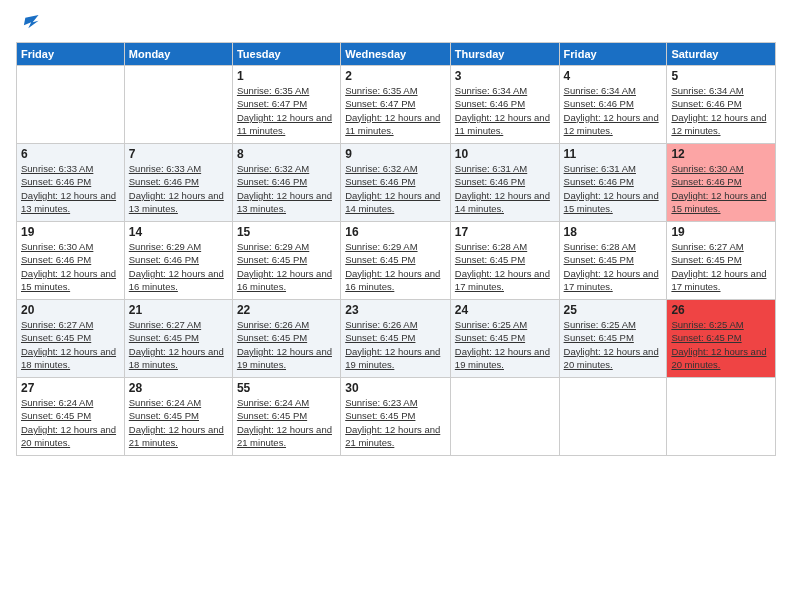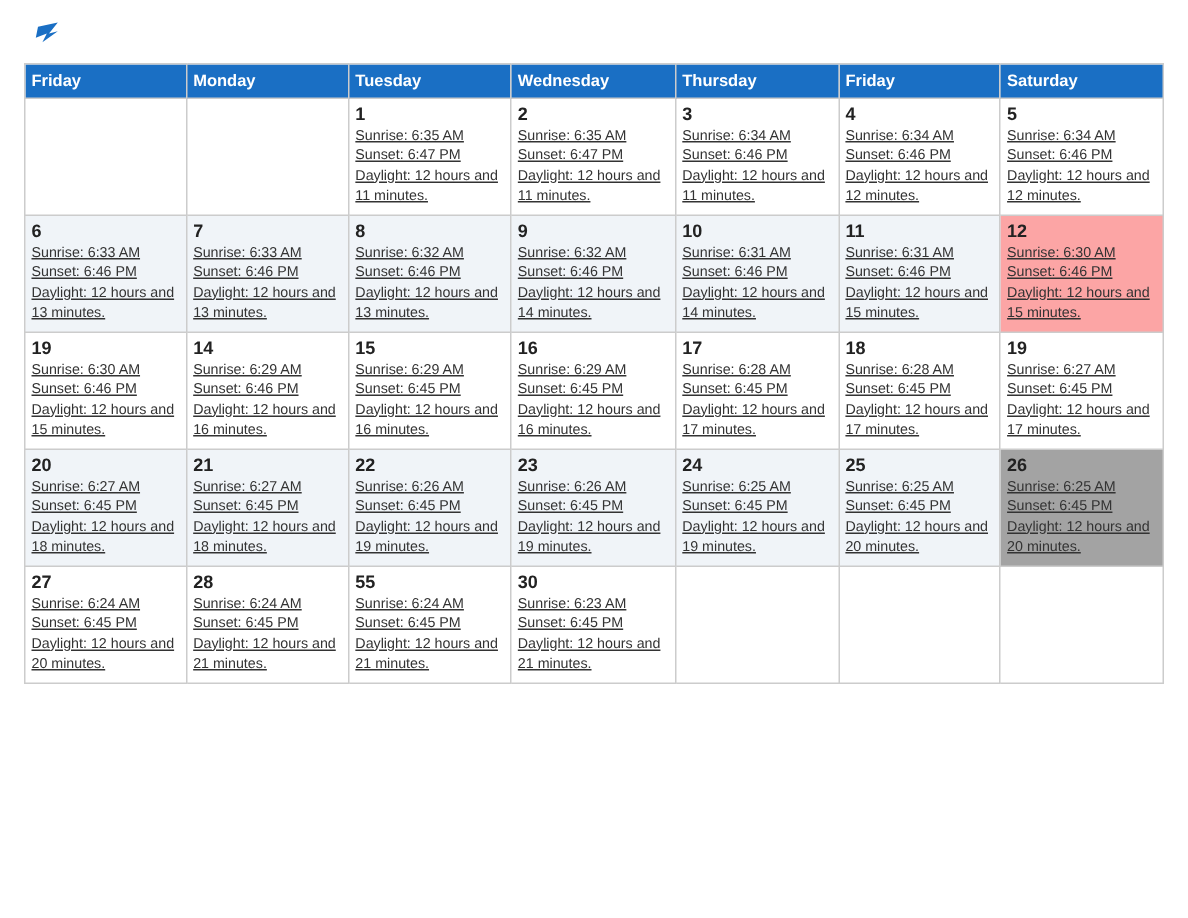--- a/index.html
+++ b/index.html
@@ -273,21 +273,21 @@
             <div class="day-info" style="white-space: pre-line;">Sunrise: 6:25 AM
 Sunset: 6:45 PM
 Daylight: 12 hours and 19 minutes.</div>
           </td>
           <td style="background: rgb(240, 244, 248);">
             <span class="day-number">25</span>
             <div class="day-info" style="white-space: pre-line;">Sunrise: 6:25 AM
 Sunset: 6:45 PM
 Daylight: 12 hours and 20 minutes.</div>
           </td>
-          <td style="background: #a3a3a3; margin-left: 28px;">
+          <td style="background: #ef4444; margin-left: 28px;">
             <span class="day-number">26</span>
             <div class="day-info" style="white-space: pre-line;">Sunrise: 6:25 AM
 Sunset: 6:45 PM
 Daylight: 12 hours and 20 minutes.</div>
           </td>
         </tr>
         <tr>
           <td>
             <span class="day-number">27</span>
             <div class="day-info" style="white-space: pre-line;">Sunrise: 6:24 AM

